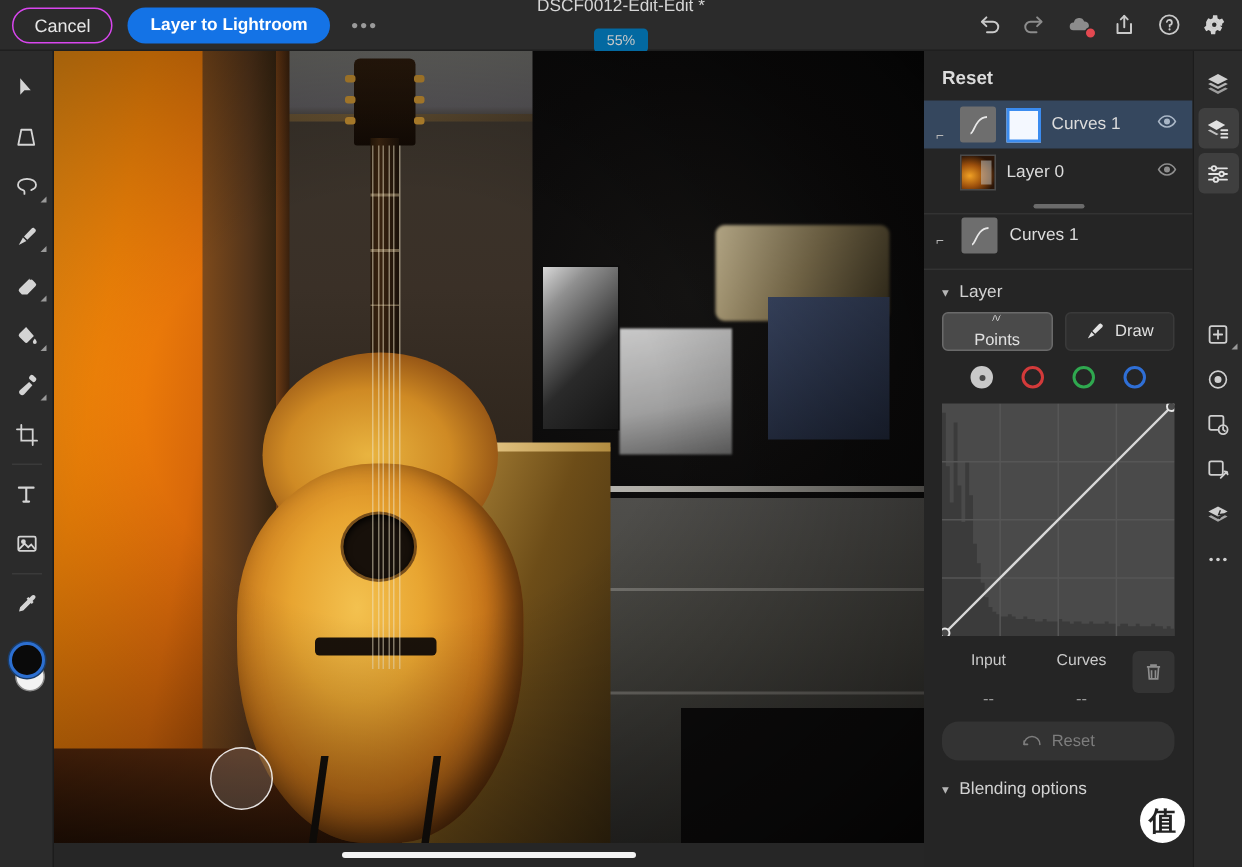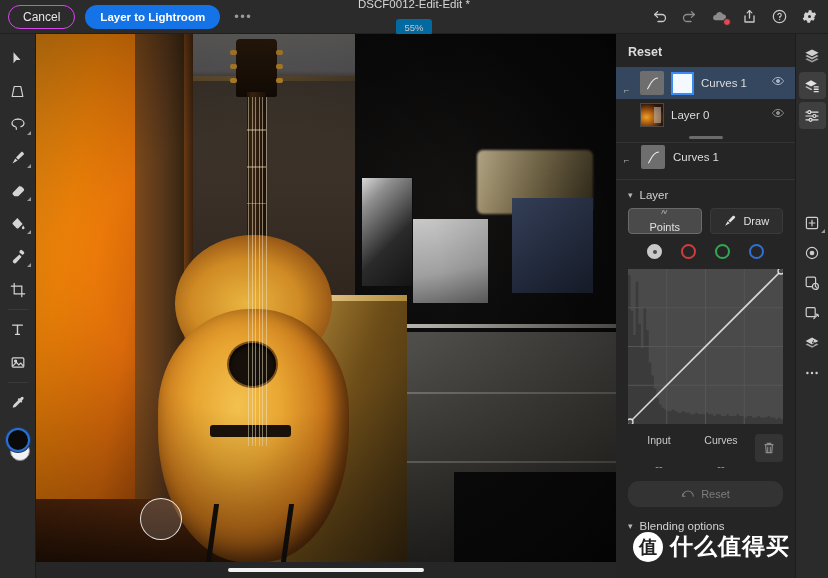--- a/index.html
+++ b/index.html
@@ -695,21 +695,20 @@
         <span>Reset</span>
       </div>
 
       <div class="blend-title">
         <span class="chev">▾</span>
         <span>Blending options</span>
       </div>
 
       <div class="watermark">
         <span class="wm-logo">值</span>
-        <span class="wm-text">什么值得买</span>
       </div>
     </div>
 
     <div class="rail">
       <div class="rbtn">
         <svg width="16" height="16" viewBox="0 0 16 16" fill="#cfcfcf">
             <path d="M8 1.4 1.4 4.8 8 8.2l6.6-3.4L8 1.4z"></path>
             <path d="M1.4 8 8 11.4 14.6 8l-1.8-.9L8 9.6 3.2 7.1 1.4 8z" opacity=".85"></path>
             <path d="M1.4 11.2 8 14.6l6.6-3.4-1.8-.9L8 12.8l-4.8-2.5-1.8.9z" opacity=".7"></path>
           </svg>

